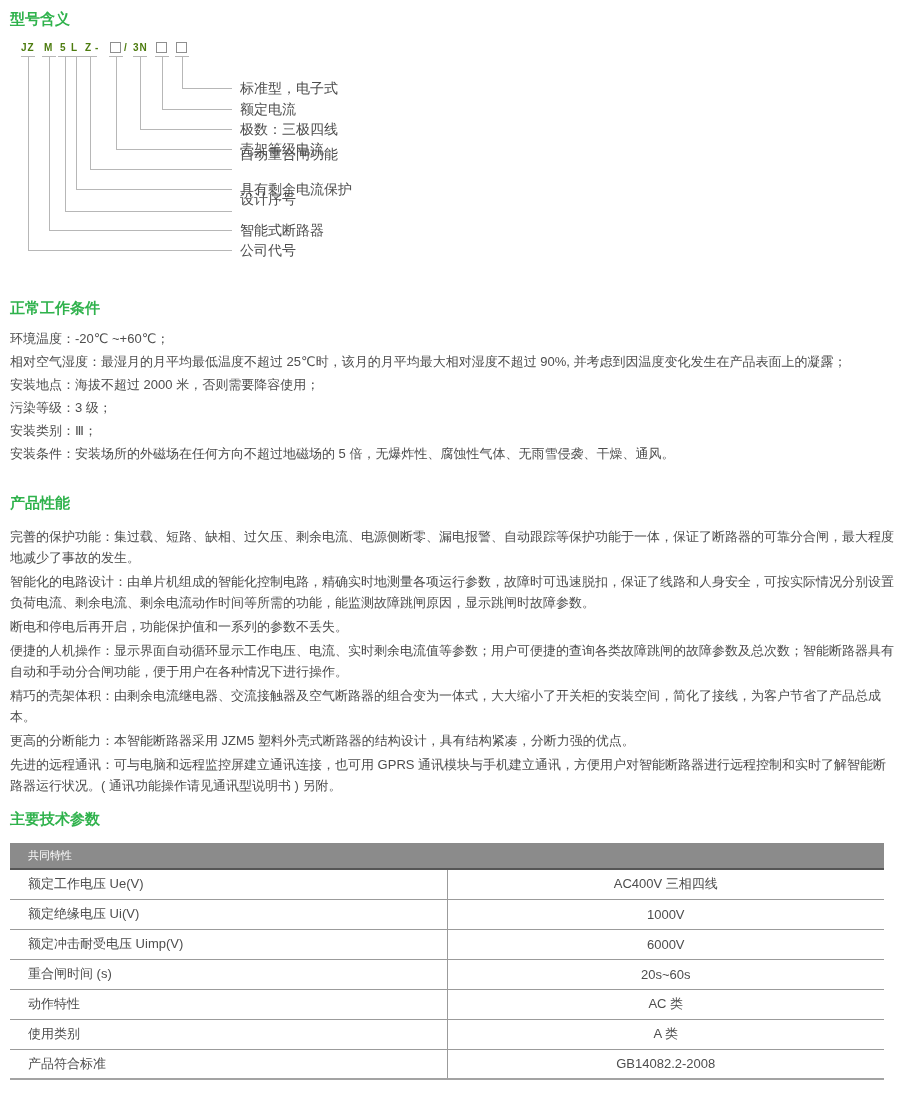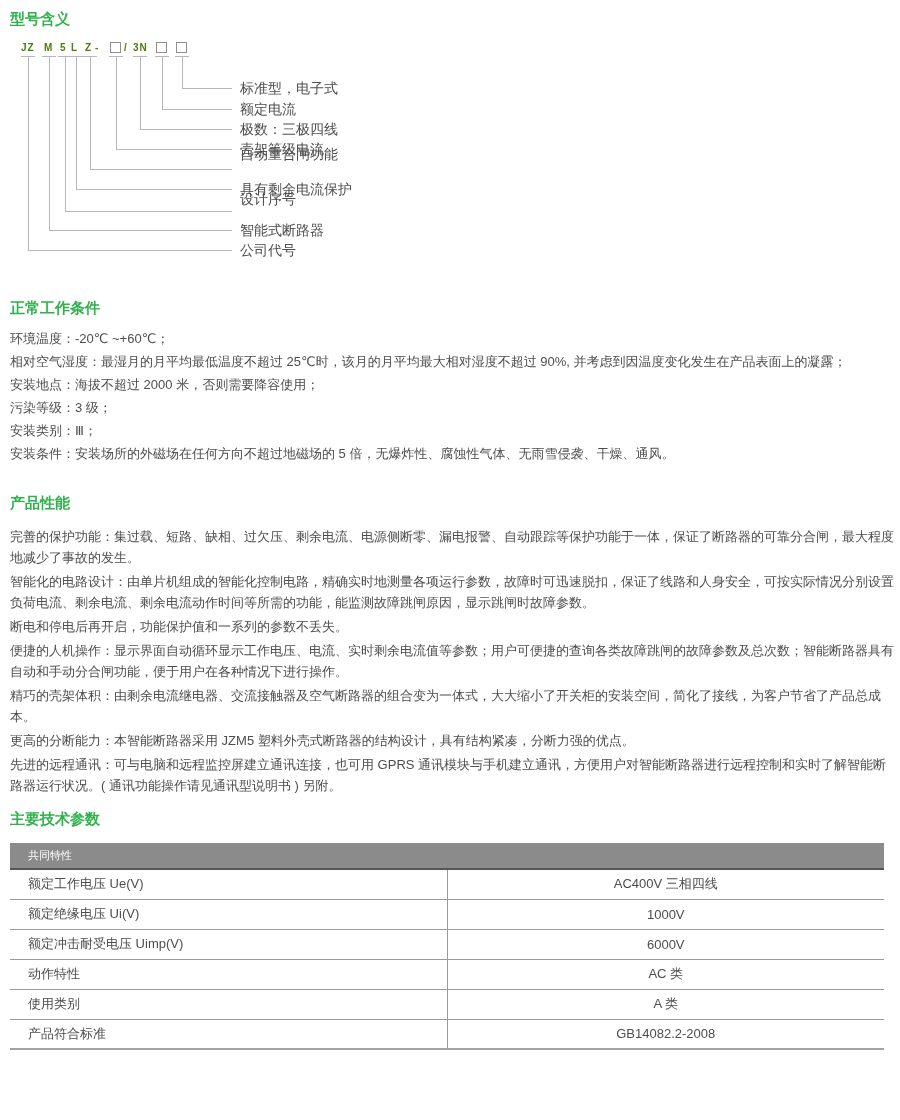--- a/index.html
+++ b/index.html
@@ -216,20 +216,24 @@
         </tr>
         <tr>
           <td class="param-name">额定绝缘电压 Ui(V)</td>
           <td class="param-value">1000V</td>
         </tr>
         <tr>
           <td class="param-name">额定冲击耐受电压 Uimp(V)</td>
           <td class="param-value">6000V</td>
         </tr>
         <tr>
+          <td class="param-name">重合闸时间 (s)</td>
+          <td class="param-value">20s~60s</td>
+        </tr>
+        <tr>
           <td class="param-name">动作特性</td>
           <td class="param-value">AC 类</td>
         </tr>
         <tr>
           <td class="param-name">使用类别</td>
           <td class="param-value">A 类</td>
         </tr>
         <tr>
           <td class="param-name">产品符合标准</td>
           <td class="param-value">GB14082.2-2008</td>

